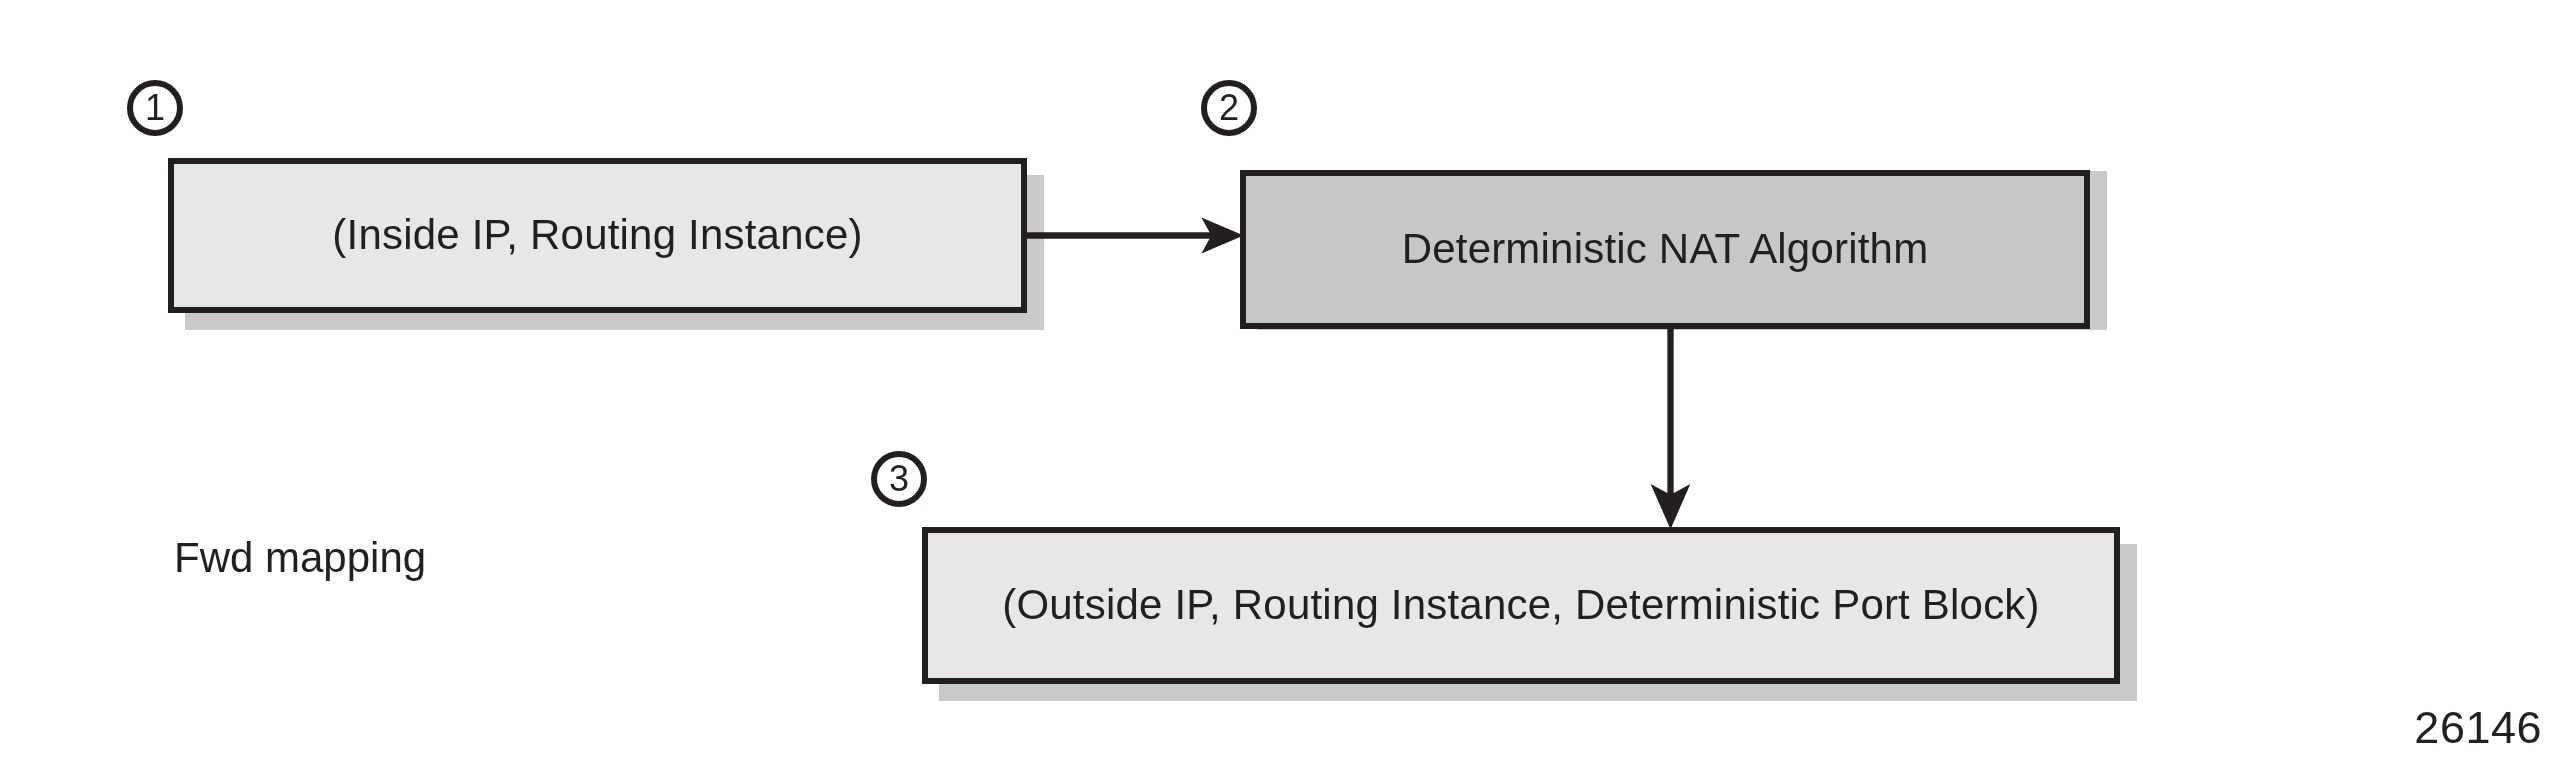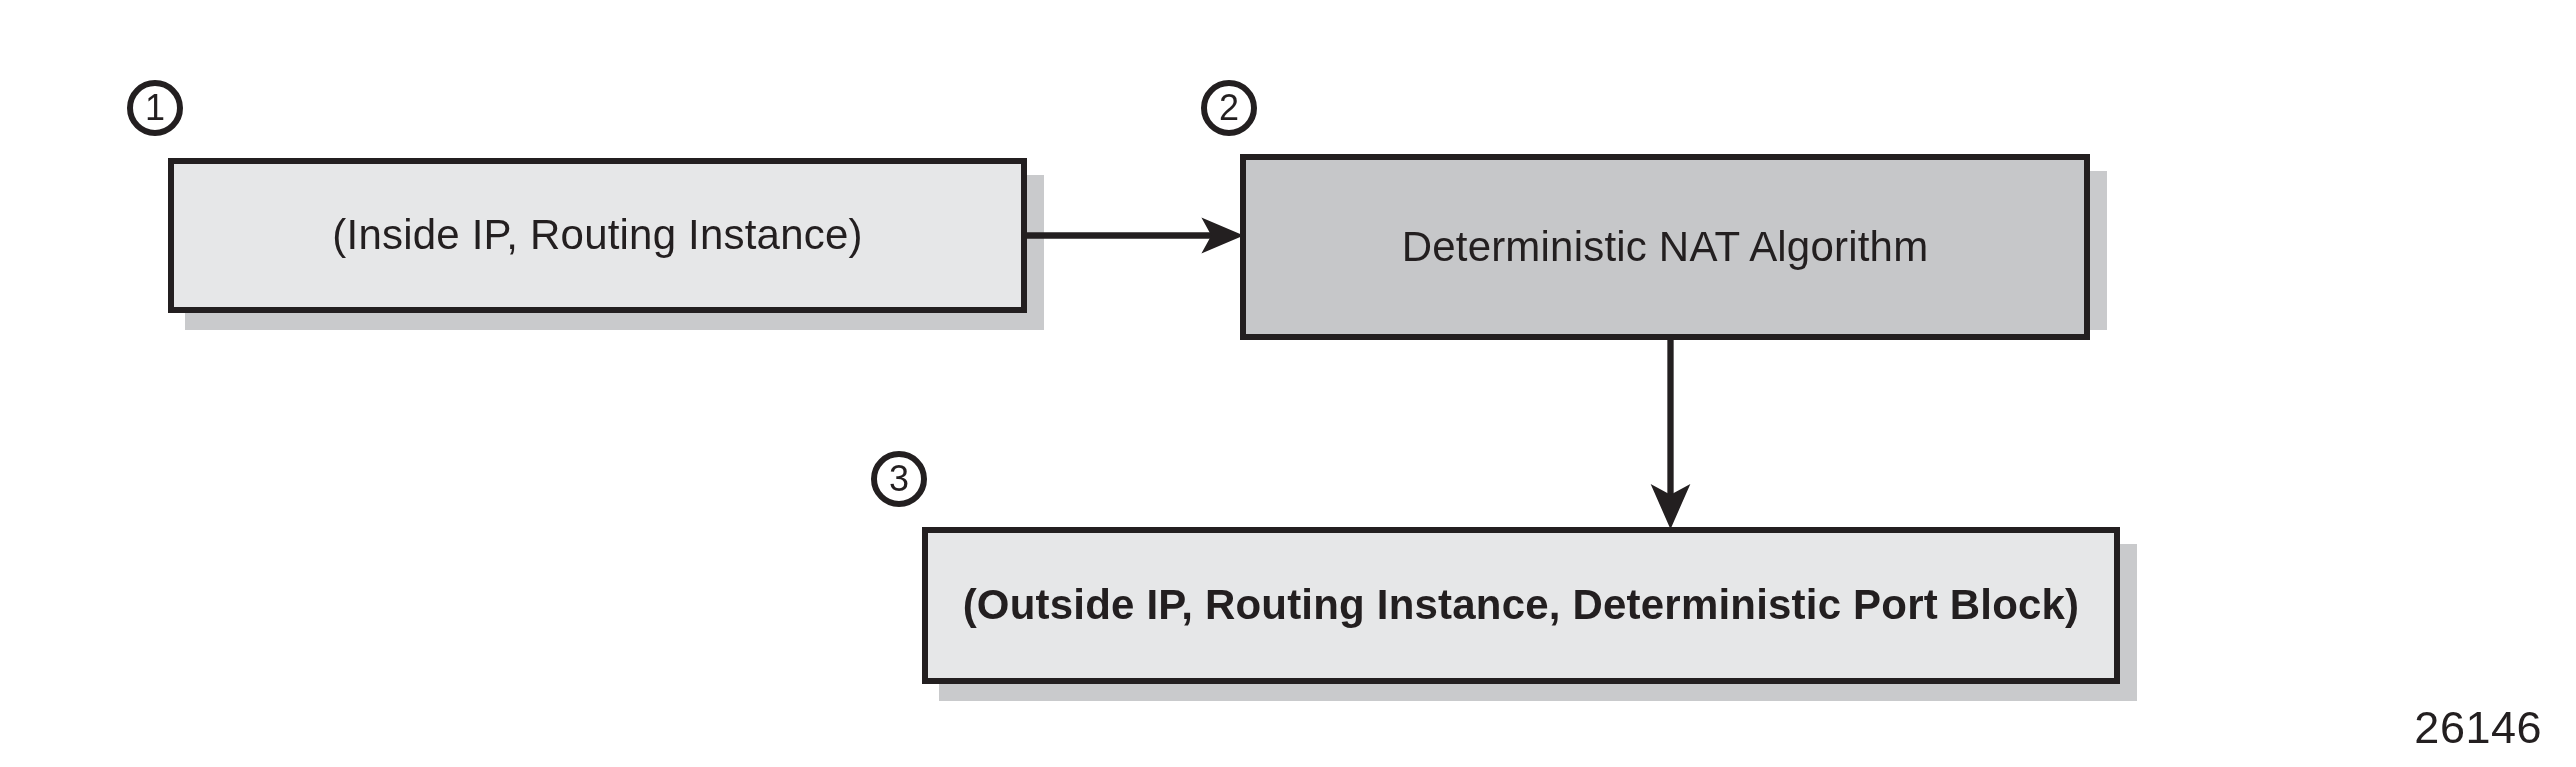--- a/index.html
+++ b/index.html
@@ -38,24 +38,24 @@
     position: absolute;
     background: #c9cacc;
     z-index: 0;
   }
   .box-fill-light { background: #e6e7e8; }
   .box-fill-dark  { background: #c6c7c9; }
 
   #box-inside  { left: 168px;  top: 158px; width: 859px;  height: 155px; z-index: 2; }
   #shadow-inside { left: 185px; top: 175px; width: 859px; height: 155px; }
 
-  #box-algorithm { left: 1240px; top: 154px; width: 850px; height: 186px; z-index: 2; }
+  #box-algorithm { left: 1240px; top: 170px; width: 850px; height: 159px; z-index: 2; }
   #shadow-algorithm { left: 1257px; top: 171px; width: 850px; height: 159px; }
 
-  #box-outside { left: 922px; top: 527px; width: 1198px; height: 157px; z-index: 2; font-weight: bold; }
+  #box-outside { left: 922px; top: 527px; width: 1198px; height: 157px; z-index: 2; }
   #shadow-outside { left: 939px; top: 544px; width: 1198px; height: 157px; }
 
   
   .step-marker {
     position: absolute;
     box-sizing: border-box;
     width: 56px;
     height: 56px;
     border: 6.3px solid #231f20;
     border-radius: 50%;
@@ -132,18 +132,19 @@
     </svg>
   </div>
 
   <div class="step-marker" id="marker-3">3</div>
 
   <div class="box box-fill-light" id="box-outside">
     <span>(Outside IP, Routing Instance, Deterministic Port Block)</span>
   </div>
 
   <div class="mapping-labels">
+    <div>Fwd mapping</div>
   </div>
 
   <div id="figure-number">26146</div>
 
 </div>
 
 
 </body></html>

